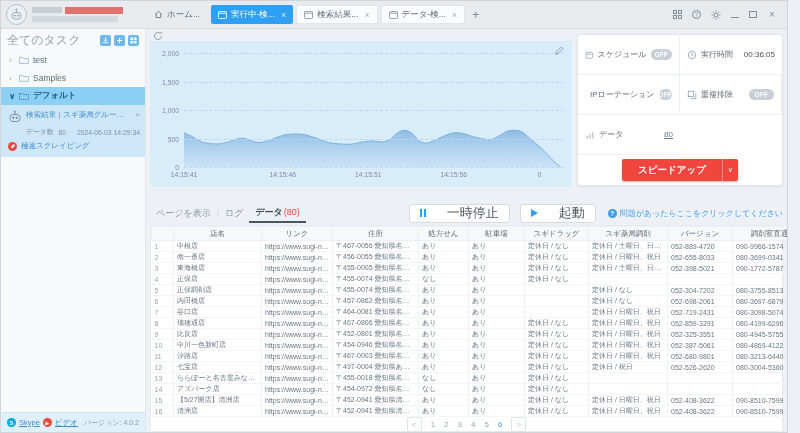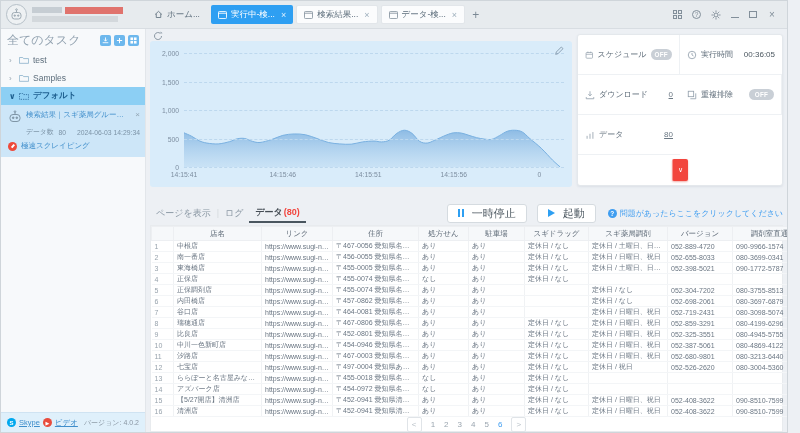--- a/index.html
+++ b/index.html
@@ -85,23 +85,23 @@
   .speedup-row{height:30px;display:flex;align-items:center;justify-content:center}
   .btn-speedup{background:#f2453d;color:#fff;height:22px;display:flex;align-items:stretch;border-radius:2px;overflow:hidden;box-shadow:0 1px 2px rgba(220,60,50,.4)}
   .bs-main{display:flex;align-items:center;padding:0 16px;font-size:9.5px;font-weight:bold}
   .bs-caret{width:16px;border-left:1px solid rgba(255,255,255,.4);display:flex;align-items:center;justify-content:center;font-size:7px}
 
   
   .ct-row{display:flex;align-items:center;height:20px;margin-top:16px;font-size:9px;color:#8b98a4}
   .ct-tab{padding:0 6px;height:100%;display:flex;align-items:center;gap:1px}
   .ct-div{color:#d4dade}
   .ct-tab.active{color:#444c54;font-weight:bold;border-bottom:2px solid #4a565f}
-  .ct-count{color:#f2453d;font-weight:bold}
+  .ct-count{color:#f2453d;font-weight:normal}
   .btn-group{margin-left:auto;display:flex;gap:10px;margin-right:12px}
-  .btn{height:19px;padding:0 10px;background:#fff;border:1px solid #d5dbe0;border-radius:3px;display:flex;align-items:center;gap:8px;font-size:11px;color:#4a565f}
+  .btn{height:19px;padding:0 10px;background:#fff;border:1px solid #d5dbe0;border-radius:3px;display:flex;align-items:center;gap:21px;font-size:13px;color:#4a565f}
   .ic-pause{display:flex;gap:2px}
   .ic-pause i{width:2px;height:8px;background:#2e9ff2;display:block}
   .ic-play{width:0;height:0;border-left:7px solid #2e9ff2;border-top:4.5px solid transparent;border-bottom:4.5px solid transparent}
   .help-link{display:flex;align-items:center;gap:3px;color:#3f9df0;font-size:8px;white-space:nowrap}
   .q-circ{width:9px;height:9px;border-radius:50%;background:#3f9df0;color:#fff;font-size:6.5px;font-weight:bold;display:flex;align-items:center;justify-content:center}
 
   
   .table-wrap{flex:1;background:#fff;border:1px solid #e8ebee;margin-top:2px;display:flex;flex-direction:column;min-height:0}
   table{width:100%;border-collapse:collapse;table-layout:fixed}
   th{height:14px;background:#f6f8fa;font-size:7.5px;font-weight:normal;color:#5f6b78;border:1px solid #edeff2;padding:0 3px;white-space:nowrap;overflow:hidden}
@@ -344,29 +344,30 @@
             <div class="set-cell">
               <svg width="10" height="10" viewBox="0 0 12 12">
                   <g fill="none" stroke="#93a0ac">
                     <circle cx="6" cy="6" r="4.5"></circle>
                     <path d="M6 3.5V6l1.8 1.1"></path>
                   </g>
                 </svg>
               <span>実行時間</span>
               <span class="set-val">00:36:05</span>
             </div>
-            <div class="set-cell">
+            <div class="set-cell lc">
               <svg width="10" height="10" viewBox="0 0 12 12">
                   <g fill="none" stroke="#93a0ac">
-                    <path d="M6 1.5v5.5M4 5l2 2 2-2"></path>
-                    <path d="M1.5 8.5v2h9v-2"></path>
+                    <circle cx="6" cy="6" r="4.5"></circle>
+                    <ellipse cx="6" cy="6" rx="2" ry="4.5"></ellipse>
+                    <line x1="1.5" y1="6" x2="10.5" y2="6"></line>
                   </g>
                 </svg>
-              <span>ダウンロード</span>
-              <span class="set-val link">0</span>
+              <span>IPローテーション</span>
+              <span class="pill">OFF</span>
             </div>
             <div class="set-cell lc">
               <svg width="10" height="10" viewBox="0 0 12 12">
                   <g fill="none" stroke="#93a0ac">
                     <rect x="1.5" y="1.5" width="6.5" height="6.5"></rect>
                     <path d="M4 10.5h6.5V4"></path>
                   </g>
                 </svg>
               <span>重複排除</span>
               <span class="pill">OFF</span>
@@ -378,20 +379,21 @@
                     <line x1="6" y1="10.5" x2="6" y2="4.5"></line>
                     <line x1="9.5" y1="10.5" x2="9.5" y2="2.5"></line>
                   </g>
                 </svg>
               <span>データ</span>
               <span class="set-val link">80</span>
             </div>
           </div>
           <div class="speedup-row">
             <div class="btn-speedup">
+              <span class="bs-main">スピードアップ</span>
               <span class="bs-caret">∨</span>
             </div>
           </div>
         </div>
       </div>
 
       <div class="ct-row">
         <div class="ct-tab">
             <span>ページを表示</span>
           </div>

